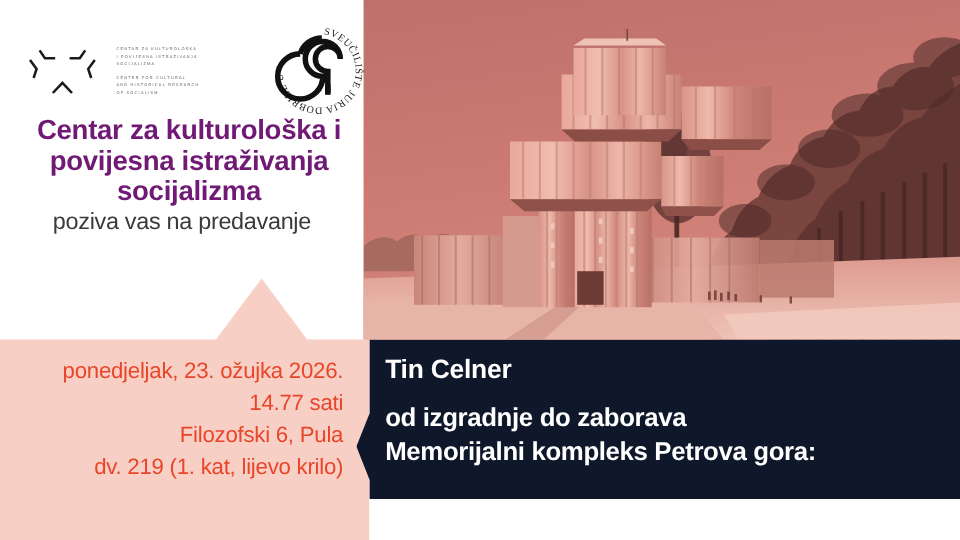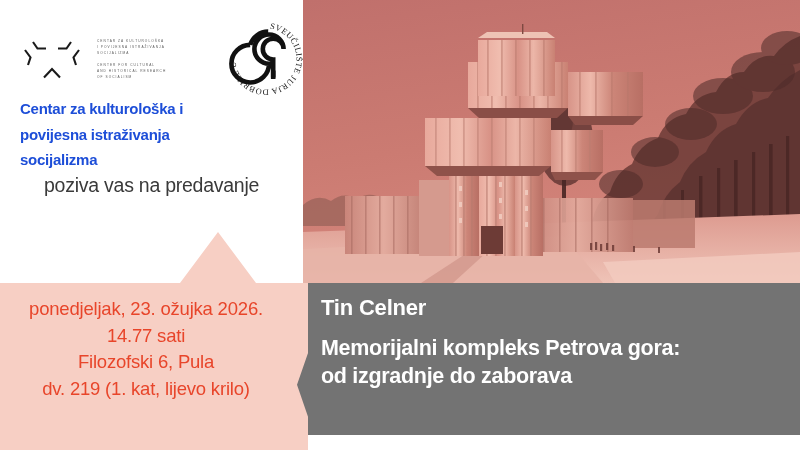--- a/index.html
+++ b/index.html
@@ -75,24 +75,25 @@
 
   
   .headline {
     position: absolute;
     left: 20px;
     top: 96px;
     width: 275px;
   }
   .headline .hl-strong {
     font-weight: bold;
-    font-size: 15px;
+    font-size: 23px;
     line-height: 25.5px;
-    color: #1d4ed8;
+    color: #701a75;
     letter-spacing: -0.25px;
+    text-align: center;
   }
   .headline .hl-light {
     font-weight: normal;
     font-size: 19.5px;
     line-height: 25.5px;
     color: #3a3a3a;
     letter-spacing: -0.25px;
     margin-left: 24px;
   }
 
@@ -124,35 +125,35 @@
       100% 26.75%,
       100% 100%,
       0% 100%
     );
   }
   .pink-text {
     position: absolute;
     right: 22px;
     top: 74px;
     width: 280px;
-    text-align: center;
+    text-align: right;
     color: #e8452a;
     font-size: 18.5px;
     line-height: 26.5px;
     letter-spacing: -0.2px;
   }
 
   
   #red-panel {
     position: absolute;
     left: 288px;
     top: 283px;
     width: 512px;
-    height: 152px;
-    background: #737373;
+    height: 133px;
+    background: #0f172a;
     clip-path: polygon(
       3.91% 0%,
       100% 0%,
       100% 100%,
       3.91% 100%,
       3.91% 88.0%,
       1.76% 67.0%,
       3.91% 46.1%
     );
   }
@@ -462,19 +463,19 @@
       <div>14.77 sati</div>
       <div>Filozofski 6, Pula</div>
       <div>dv. 219 (1. kat, lijevo krilo)</div>
     </div>
   </div>
 
   <div id="red-panel">
     <div class="red-text">
       <div class="speaker-name">Tin Celner</div>
       <div class="lecture-title">
+        <div>od izgradnje do zaborava</div>
         <div>Memorijalni kompleks Petrova gora:</div>
-        <div>od izgradnje do zaborava</div>
       </div>
     </div>
   </div>
 
 </div>
 
 </body></html>

